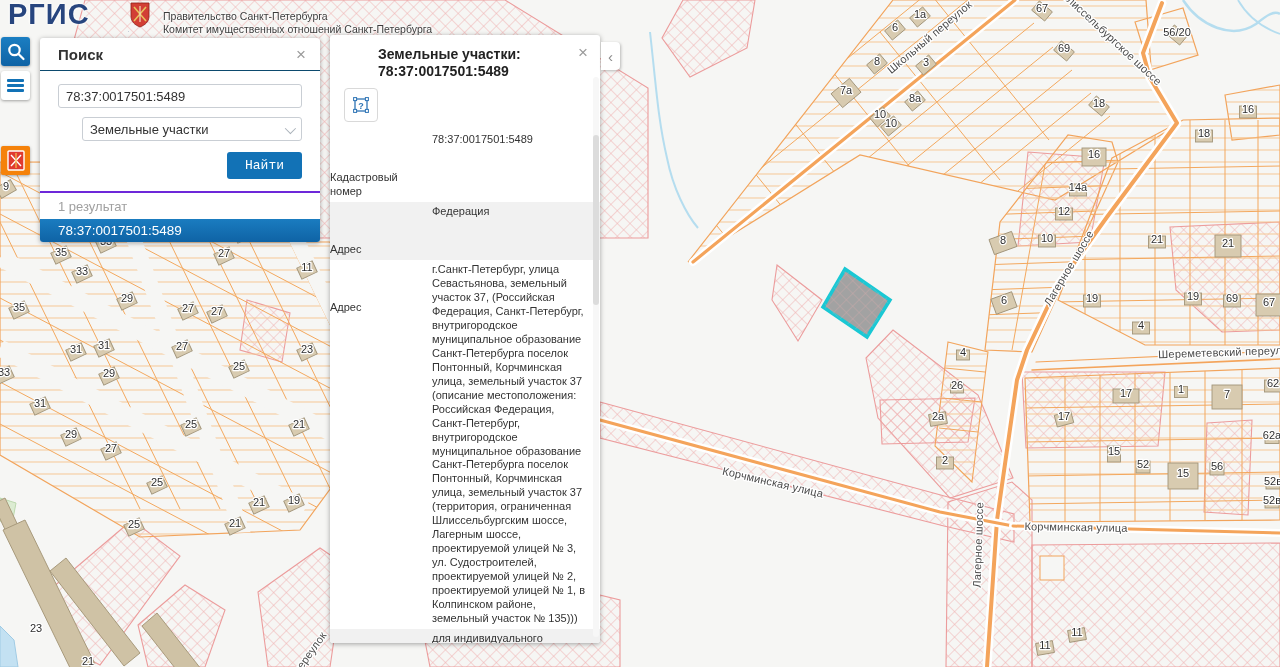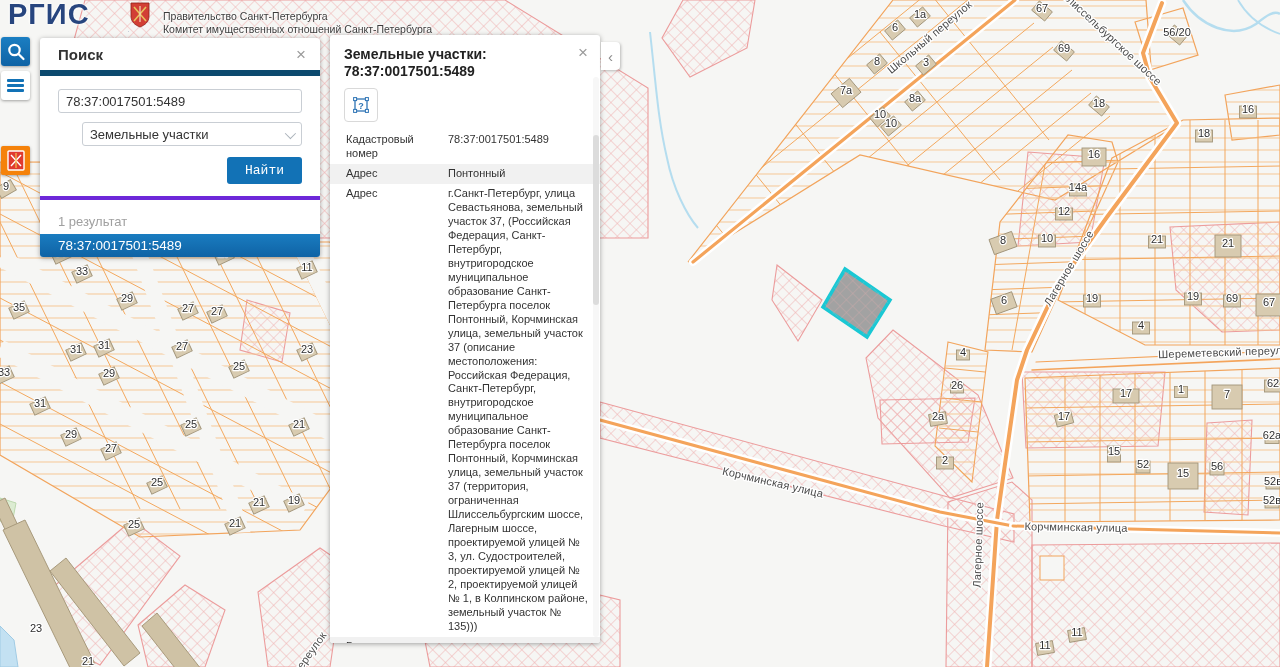--- a/index.html
+++ b/index.html
@@ -27,46 +27,46 @@
   .tbtn.menu{top:71px;background:#ffffff;}
   .tbtn.emb{top:146px;background:#f5820a;border-radius:2px;}
   .mbars{width:17px;height:13px;display:flex;flex-direction:column;justify-content:space-between;}
   .mbars span{display:block;height:2.6px;background:#1272b6;border-radius:1px;}
 
   
   .card{position:absolute;background:#fff;border-radius:3px;box-shadow:0 1px 5px rgba(0,0,0,.35);}
 
   
   .sp{left:40px;top:38px;width:280px;}
-  .sp-head{display:flex;align-items:center;justify-content:space-between;padding:8px 14px 7px 18px;border-bottom:6px solid #0c4a6e;}
+  .sp-head{display:flex;align-items:center;justify-content:space-between;padding:8px 14px 7px 18px;border-bottom:1px solid #0c4a6e;}
   .sp-title{font-size:15px;font-weight:bold;color:#333;}
   .xbtn{font-size:17px;color:#9b9b9b;cursor:pointer;line-height:14px;}
   .sp-body{padding:13px 18px 0 18px;}
   .inp{width:100%;box-sizing:border-box;height:24px;border:1px solid #c9ced4;border-radius:3px;
        font-size:13px;color:#333;padding:0 7px;font-family:inherit;background:#fff;}
   .sel{margin-top:9px;position:relative;padding-left:24px;}
   .sel .inp{display:flex;align-items:center;color:#333;}
   .chev{position:absolute;right:9px;top:9px;width:7px;height:7px;border-right:1.6px solid #aab2ba;border-bottom:1.6px solid #aab2ba;
         transform:rotate(45deg) translateY(-2px);}
   .btnrow{display:flex;justify-content:flex-end;margin-top:11px;}
   .btn{background:#1272b6;color:#fff;font-size:13px;border:none;border-radius:3px;height:27px;padding:0 18px;cursor:pointer;font-family:Liberation Mono, monospace;}
-  .sp-res-head{margin-top:12px;border-top:4px solid #6d28d9;padding:14px 18px 5px 18px;font-size:13px;color:#a0a0a0;margin-left:-18px;margin-right:-18px;}
+  .sp-res-head{margin-top:12px;border-top:2px solid #6d28d9;padding:6px 18px 5px 18px;font-size:13px;color:#a0a0a0;margin-left:-18px;margin-right:-18px;}
   .sp-resrow{margin-left:-18px;margin-right:-18px;background:linear-gradient(#1a7cc0,#0f63a5);color:#fff;
              font-size:13.5px;padding:4px 18px;cursor:pointer;border-radius:0 0 3px 3px;}
 
   
   .dp{left:330px;top:35px;width:270px;height:608px;overflow:hidden;}
   .dp-head{display:flex;align-items:flex-start;justify-content:space-between;padding:11px 12px 6px 14px;}
-  .dp-title{font-size:14px;font-weight:bold;color:#222;line-height:17px;}
+  .dp-title{font-size:14px;font-weight:bold;color:#222;line-height:17px;margin-left:34px;}
   .toolbtn{margin:2px 0 8px 14px;width:32px;height:32px;border:1px solid #d9d9d9;border-radius:4px;
            display:flex;align-items:center;justify-content:center;cursor:pointer;background:#fff;}
   .dp-rows{font-size:11px;color:#333;}
   .dprow{display:flex;line-height:1.27;}
   .dprow.alt{background:#f1f1f1;}
-  .dprow .rl{width:96px;flex:0 0 96px;padding:3px 6px 3px 16px;}
+  .dprow .rl{width:96px;flex:0 0 96px;padding:3px 6px 3px 0;margin-top:38px;}
   .dprow .rv{flex:1;padding:3px 12px 3px 0;word-wrap:break-word;}
   .dp-scroll{position:absolute;top:42px;right:1px;width:6px;height:560px;background:#f7f7f7;border-radius:3px;}
   .dp-thumb{position:absolute;top:58px;left:0;width:6px;height:170px;background:#dcdcdc;border-radius:3px;}
 
   
   .ctab{position:absolute;left:601px;top:42px;width:19px;height:28px;background:#fff;border-radius:0 4px 4px 0;
         box-shadow:1px 1px 3px rgba(0,0,0,.25);display:flex;align-items:center;justify-content:center;
         color:#8a8a8a;font-size:15px;cursor:pointer;}
 </style>
 </head>
@@ -503,21 +503,21 @@
       <text x="9" y="12.5" text-anchor="middle" font-size="9" font-weight="bold" fill="#2e74b5">?</text>
     </svg>
   </div>
   <div class="dp-rows" id="dp-rows">
         <div class="dprow">
           <div class="rl">Кадастровый номер</div>
           <div class="rv">78:37:0017501:5489</div>
         </div>
         <div class="dprow alt">
           <div class="rl">Адрес</div>
-          <div class="rv">Понтонный</div>
+          <div class="rv">Федерация</div>
         </div>
         <div class="dprow">
           <div class="rl">Адрес</div>
           <div class="rv">г.Санкт-Петербург, улица Севастьянова, земельный участок 37, (Российская Федерация, Санкт-Петербург, внутригородское муниципальное образование Санкт-Петербурга поселок Понтонный, Корчминская улица, земельный участок 37 (описание местоположения: Российская Федерация, Санкт-Петербург, внутригородское муниципальное образование Санкт-Петербурга поселок Понтонный, Корчминская улица, земельный участок 37 (территория, ограниченная Шлиссельбургским шоссе, Лагерным шоссе, проектируемой улицей № 3, ул. Судостроителей, проектируемой улицей № 2, проектируемой улицей № 1, в Колпинском районе, земельный участок № 135)))</div>
         </div>
         <div class="dprow alt">
           <div class="rl">Вид разрешенного использования</div>
           <div class="rv">для индивидуального жилищного строительства</div>
         </div>
       </div>

